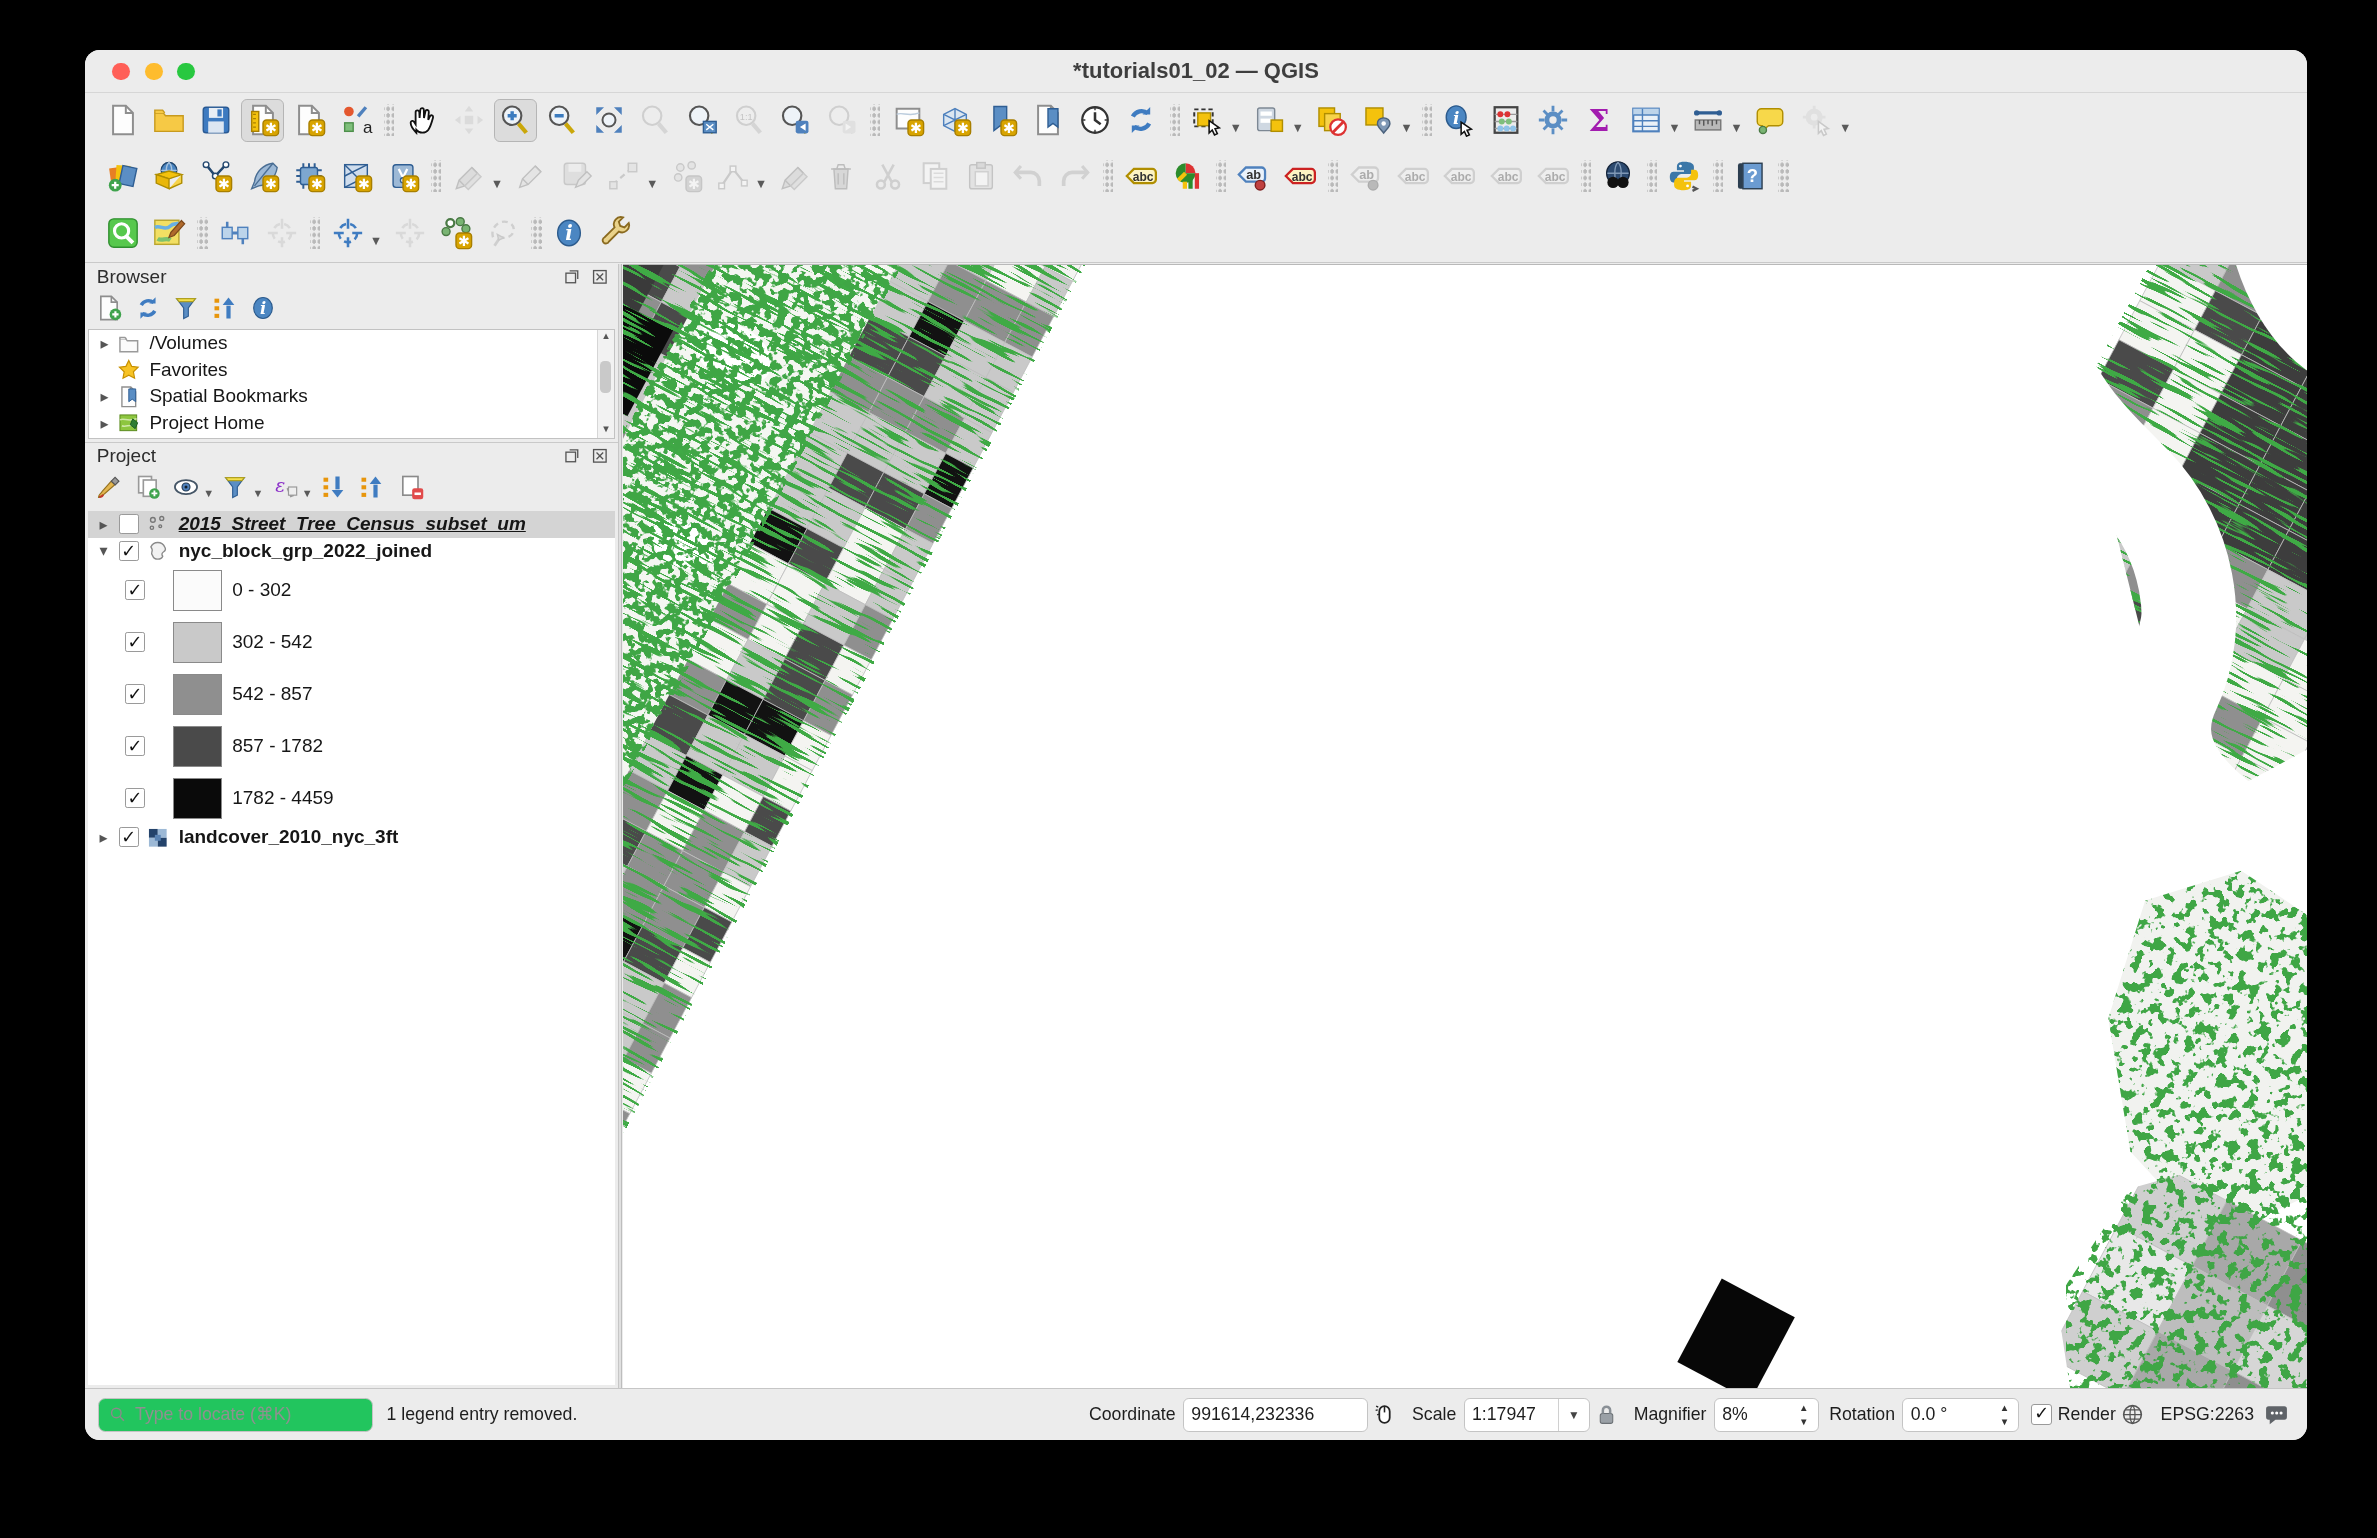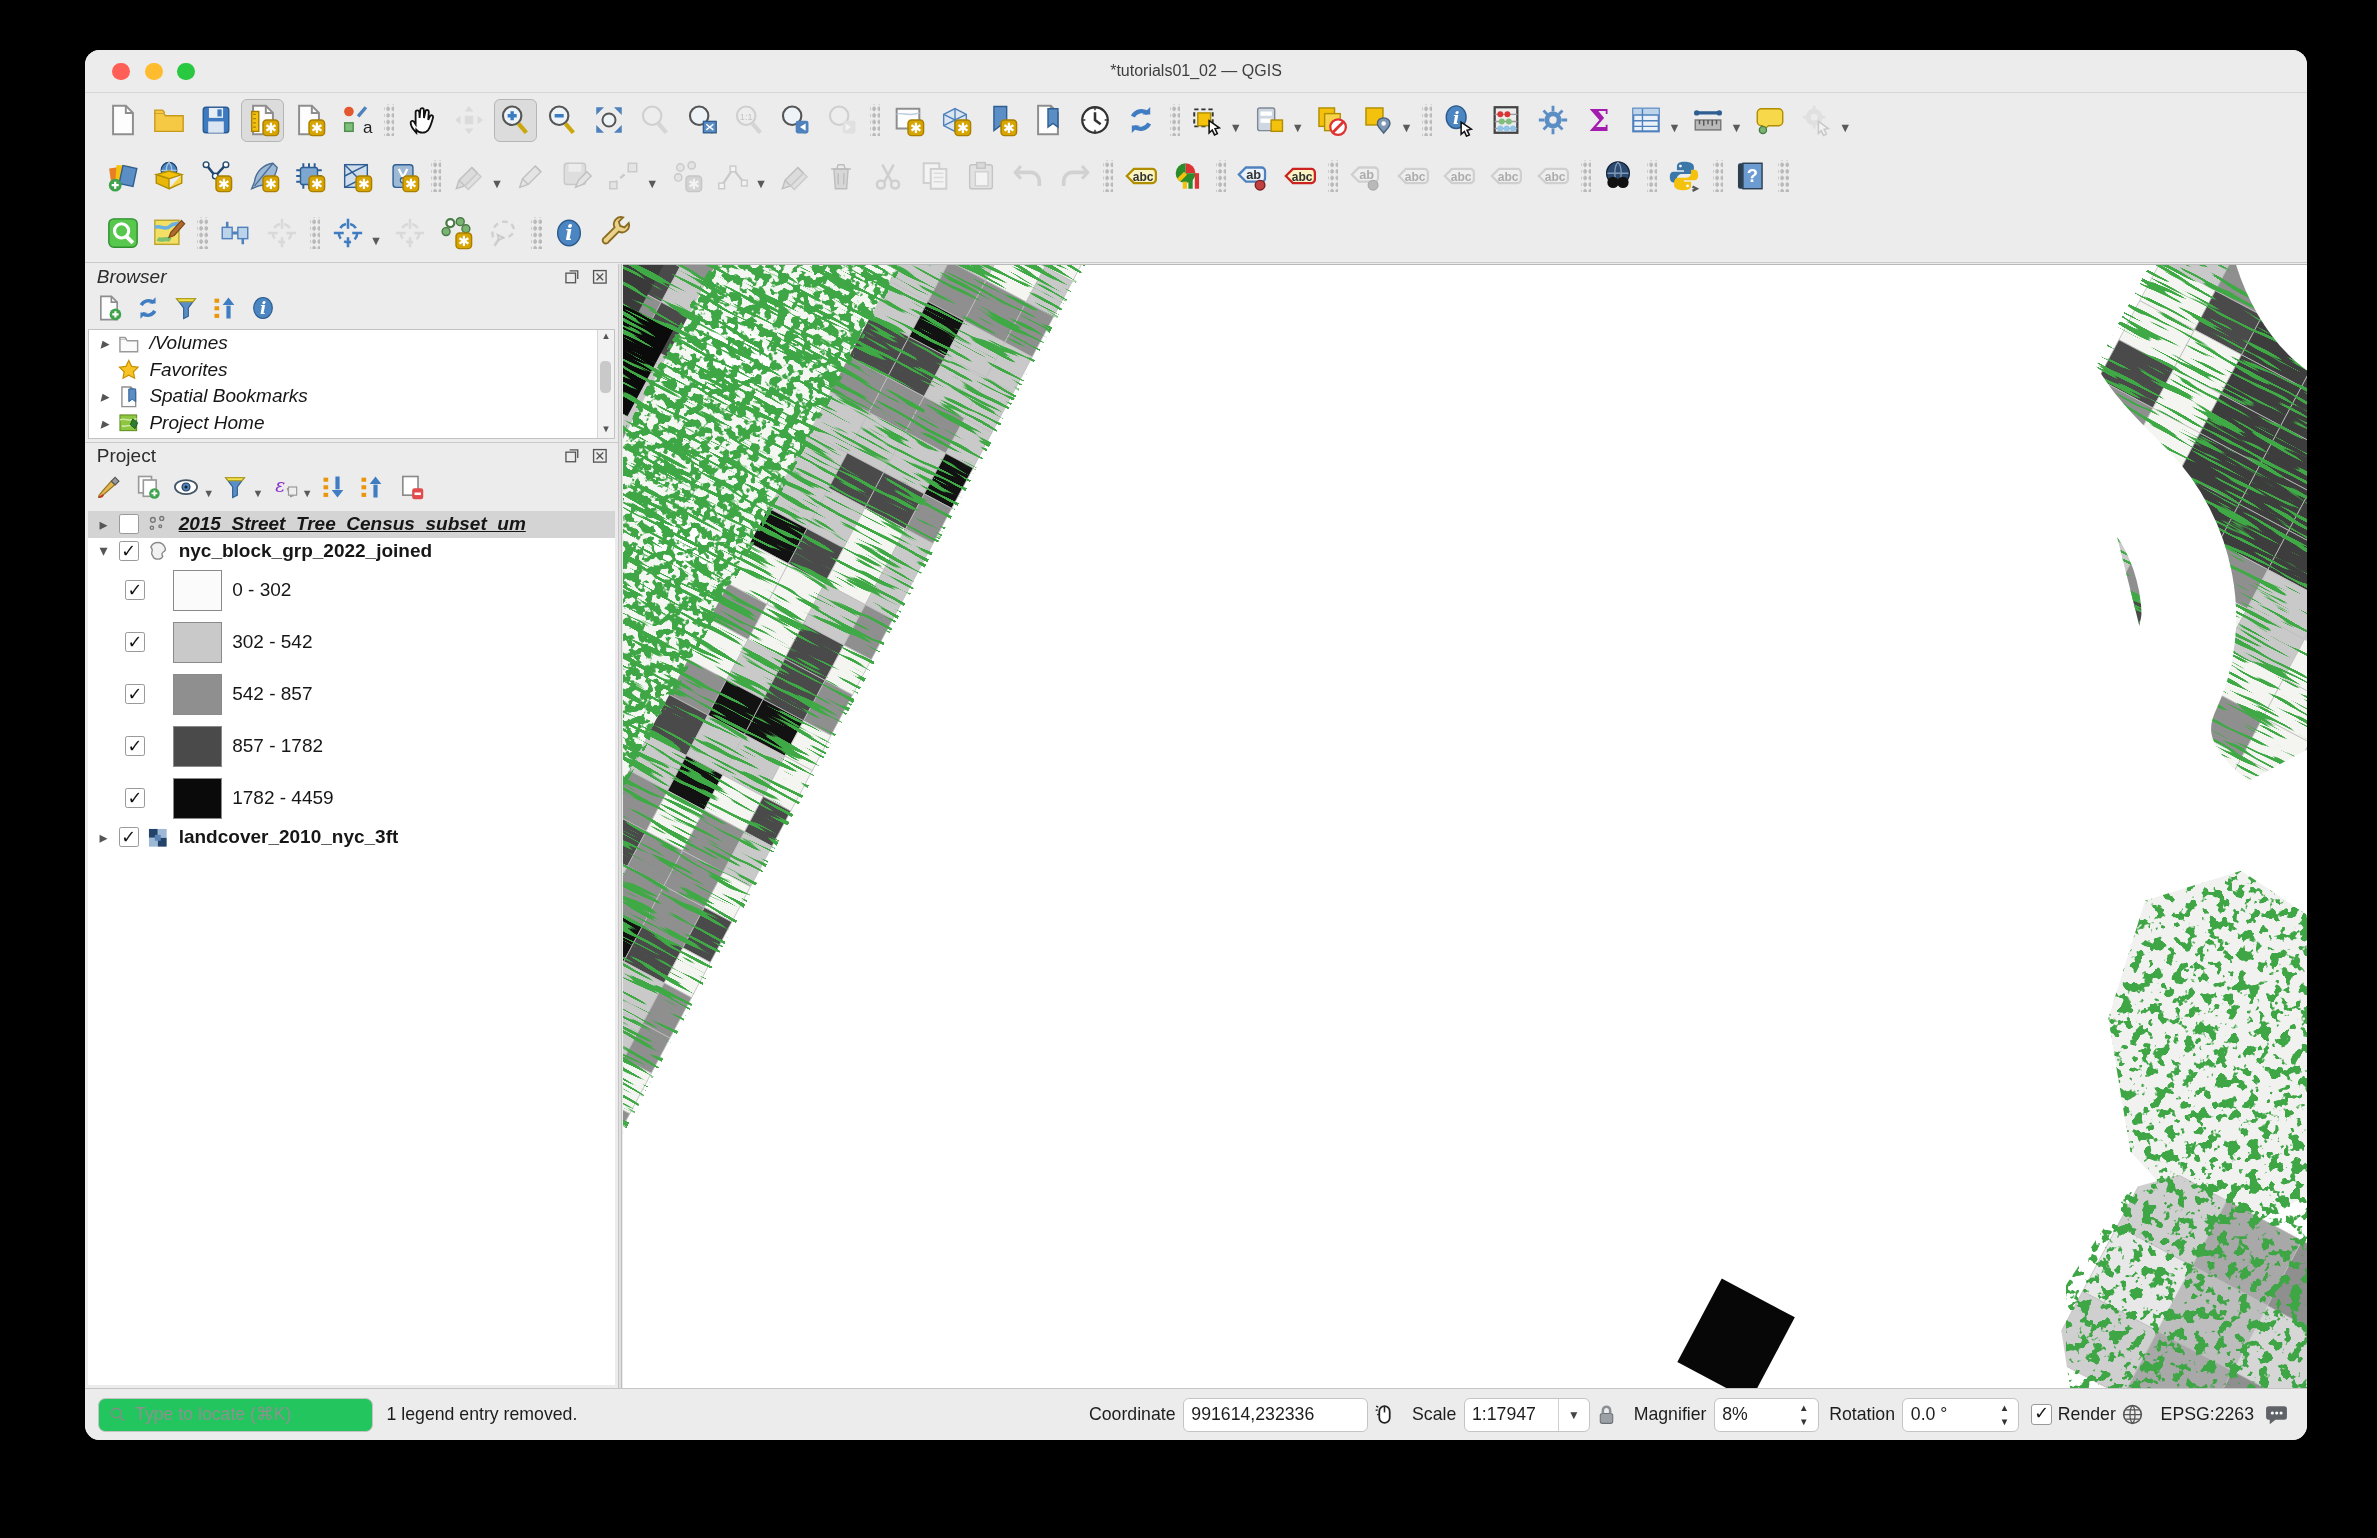--- a/index.html
+++ b/index.html
@@ -7,41 +7,41 @@
   .screen{position:absolute;left:0;top:0;width:2377px;height:1539px;background:#000;}
   .window{position:absolute;left:85px;top:50px;width:2222px;height:1390px;background:#ececec;
     border-radius:14.8px;overflow:hidden;box-shadow:0 14.8px 44px rgba(0,0,0,.6);}
   
   .titlebar{position:absolute;left:0;top:0;right:0;height:42px;background:#ececec;border-bottom:0.7px solid #d6d6d6;}
   .tl{position:absolute;top:12.6px;width:17.7px;height:17.7px;border-radius:50%;}
   .tl.red{left:27px;background:#ff5f57;}
   .tl.yel{left:60px;background:#febc2e;}
   .tl.grn{left:92px;background:#28c840;}
   .title{position:absolute;left:0;right:0;top:0;height:42px;line-height:42px;text-align:center;
-    font-size:16px;font-weight:normal;color:#3e3e3e;}
+    font-size:22px;font-weight:bold;color:#3e3e3e;}
   
   .tbrow{position:absolute;left:0;right:0;height:56px;display:flex;align-items:center;padding-left:16px;box-sizing:border-box;}
   #tbrow1{top:42px;} #tbrow2{top:98px;} #tbrow3{top:154px;border-bottom:0.7px solid #c9c9c9;height:59px;}
   .tbtn{width:43px;height:43px;display:flex;align-items:center;justify-content:center;flex:0 0 auto;
     border-radius:5.9px;margin-right:3.7px;position:relative;}
   .tbtn svg{width:34px;height:34px;}
   .tbtn.pressed{background:#dcdcdc;border:0.7px solid #b5b5b5;box-sizing:border-box;}
   .tbtn.dis{filter:grayscale(1) opacity(.35);}
   .caret{font-size:12.6px;color:#5a5a5a;margin:16px 5.9px 0 -3px;flex:0 0 auto;}
   .tsep{width:10.3px;height:32px;margin:0 5.9px 0 3px;flex:0 0 auto;
     background-image:radial-gradient(#b9b9b9 1.5px, transparent 1.8px);background-size:5.2px 6.6px;background-position:1.5px 1.5px;}
   
   .main{position:absolute;left:0;top:214px;right:0;bottom:52px;}
   .panels{position:absolute;left:0;top:0;width:533px;bottom:0;background:#ececec;}
   .splitter{position:absolute;left:533px;top:0;width:4.4px;bottom:0;background:#e0e0e0;border-left:0.7px solid #c6c6c6;border-right:0.7px solid #bdbdbd;box-sizing:border-box;}
   .mapwrap{position:absolute;left:538px;top:0;right:0;bottom:0;background:#fff;border-top:0.7px solid #b9b9b9;box-sizing:border-box;}
   #map-svg{width:100%;height:100%;display:block;}
   
   .dock{position:absolute;left:0;right:0;}
-  #browser-panel{top:0;height:179px;border-bottom:0.7px solid #c9c9c9;box-sizing:border-box;font-style:italic;}
+  #browser-panel{top:0;height:179px;border-bottom:0.7px solid #c9c9c9;box-sizing:border-box;}
   #layers-panel{top:179px;bottom:0;}
   .dockhead{height:26.6px;display:flex;align-items:center;padding:0 7.4px 0 11.8px;}
   .docktitle{font-size:19px;color:#2d2d2d;flex:1;}
   .dockbtn{width:22px;height:22px;margin-left:5.9px;display:flex;align-items:center;justify-content:center;}
   .dockbtn svg{width:17.7px;height:17.7px;}
   .docktools{height:34px;display:flex;align-items:center;padding-left:7.4px;}
   .ptool{width:34px;height:34px;display:flex;align-items:center;justify-content:center;margin-right:4.4px;position:relative;}
   .ptool svg{width:28px;height:28px;}
   .pcaret{font-size:11px;color:#5a5a5a;margin:13.3px 4.4px 0 -4.4px;}
   .treebox{position:absolute;left:3px;right:3px;bottom:3px;background:#fff;border:0.7px solid #c2c2c2;overflow:hidden;}

